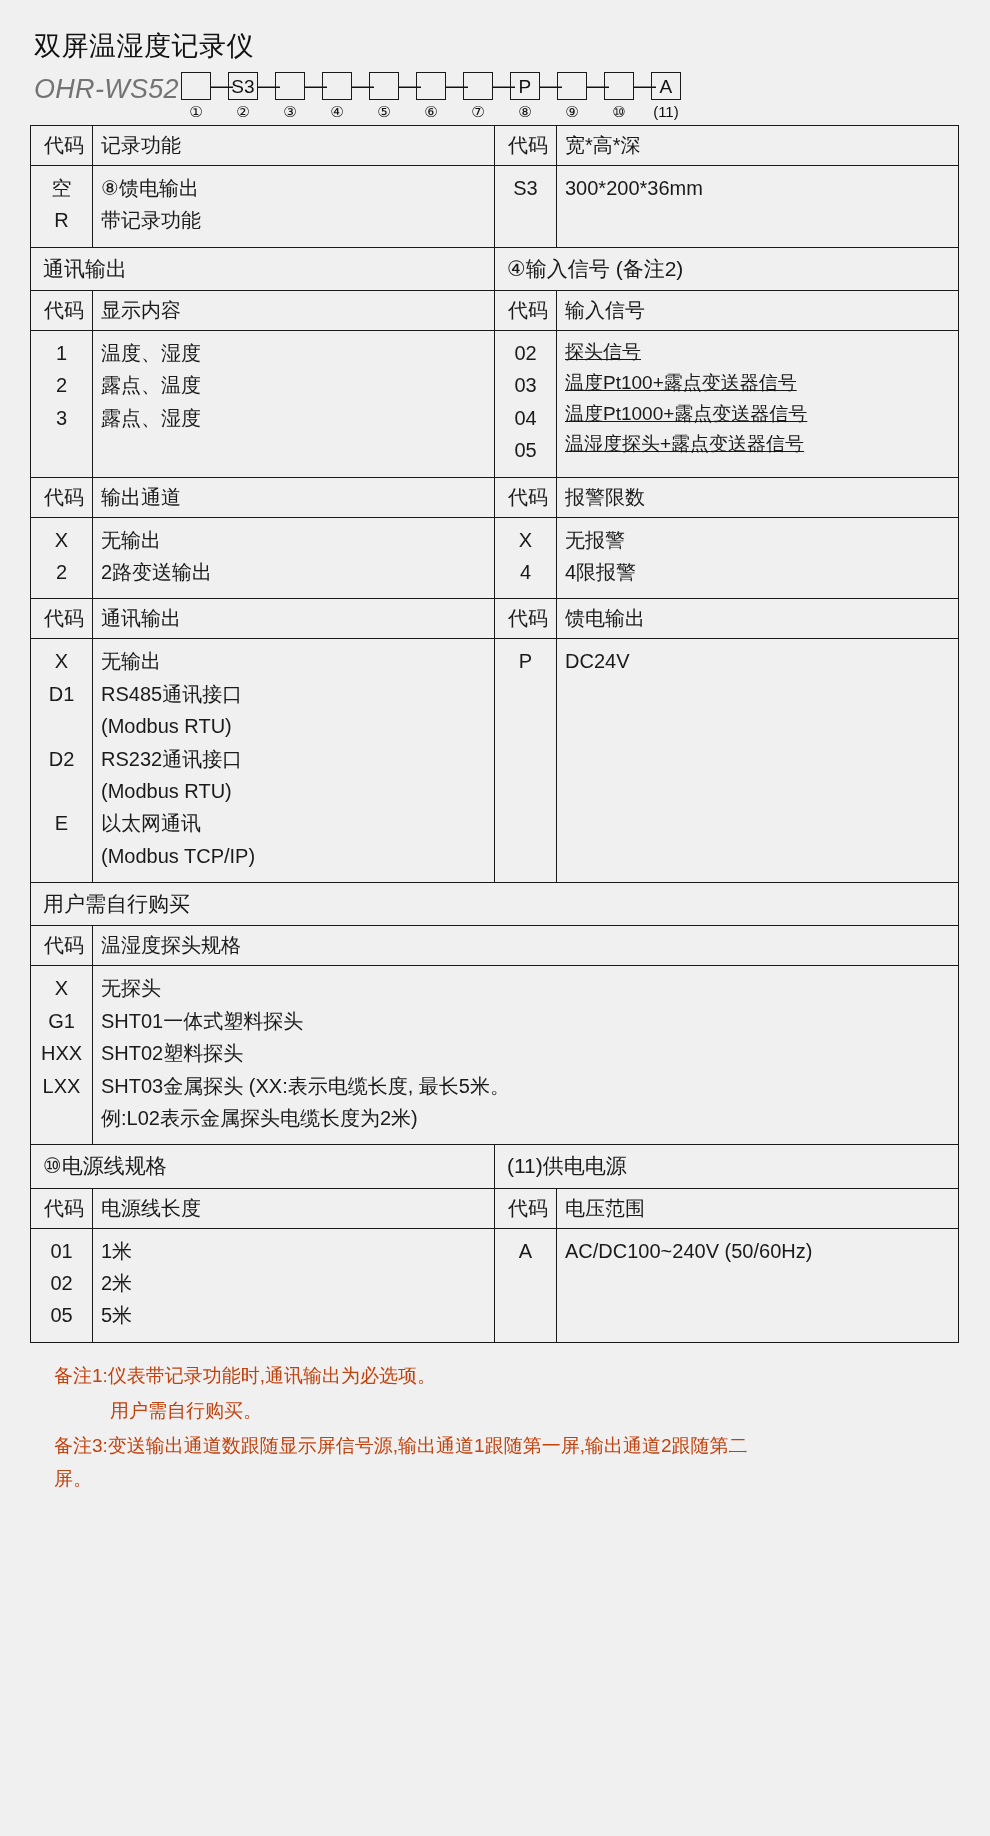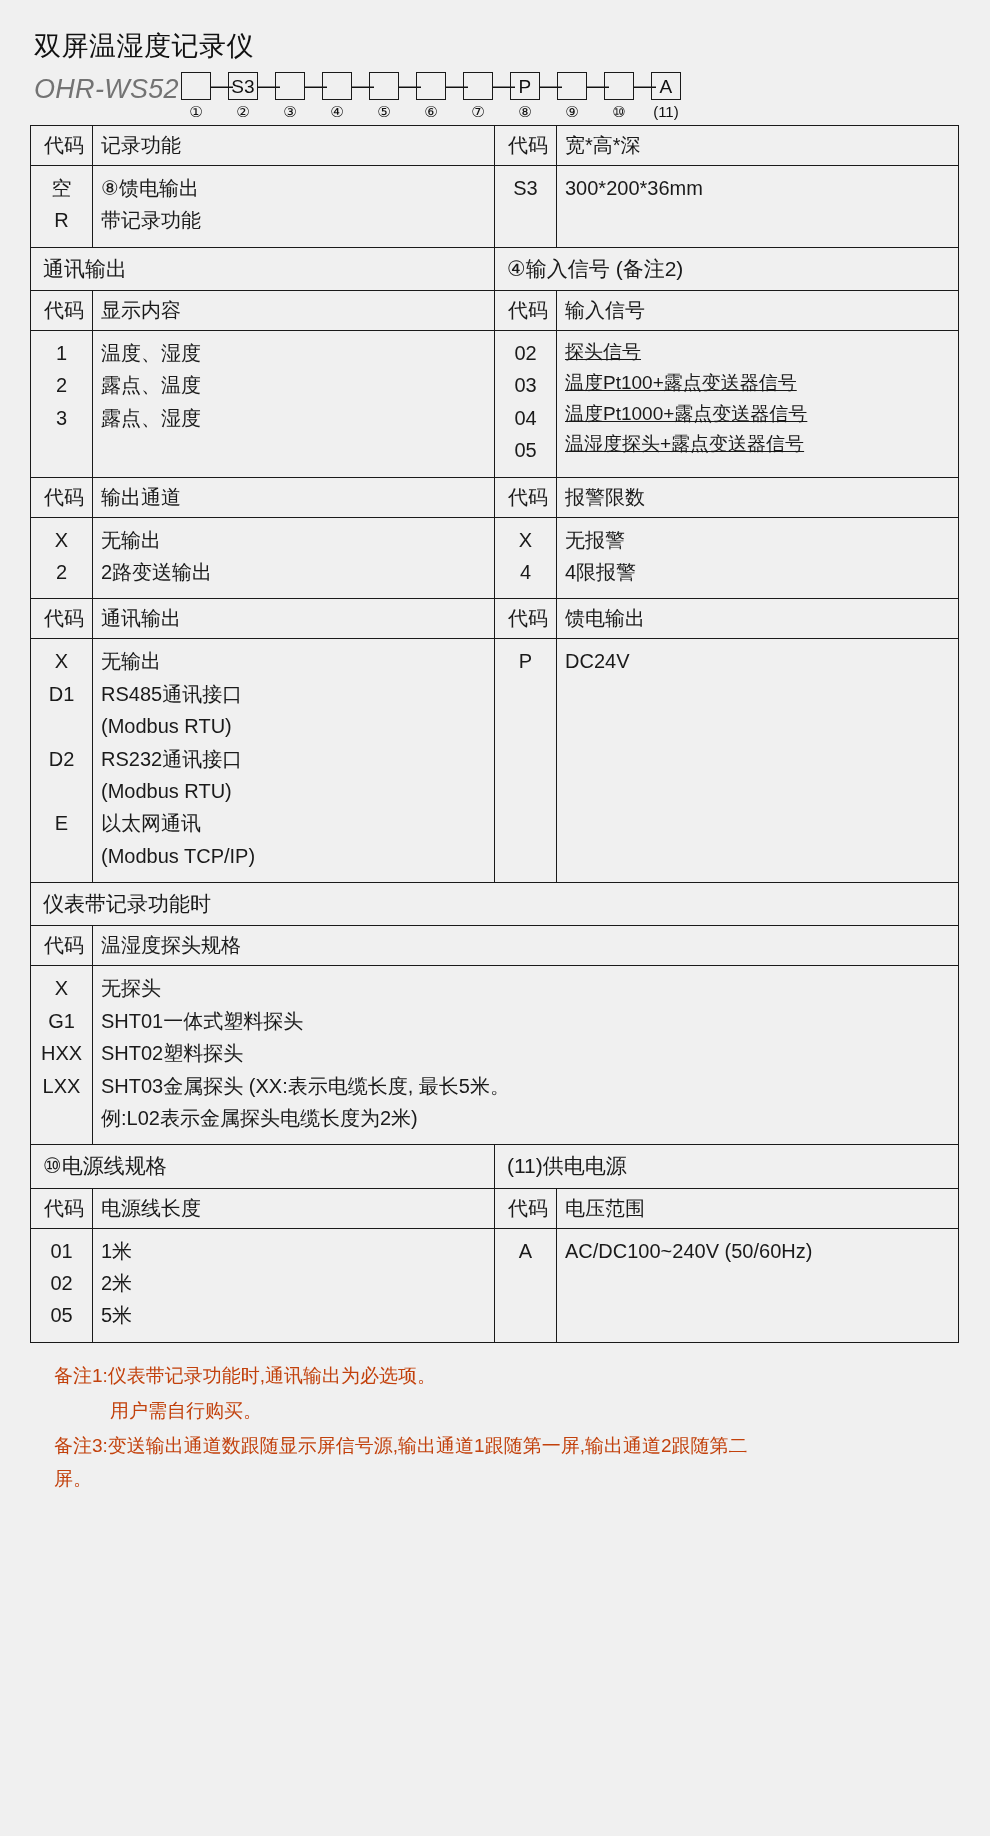--- a/index.html
+++ b/index.html
@@ -401,21 +401,21 @@
           </td>
         <td>
             <div class="cellbox">
           <div class="ln">DC24V</div>
         </div>
           </td>
       </tr>
 
       <tr>
         <td colspan="4">
-            <div class="sec-title">仪表带记录功能时</div>
+            <div class="sec-title">用户需自行购买</div>
           </td>
       </tr>
       <tr>
         <td>
             <div class="hdr code">代码</div>
           </td>
         <td colspan="3">
             <div class="hdr">温湿度探头规格</div>
           </td>
       </tr>

